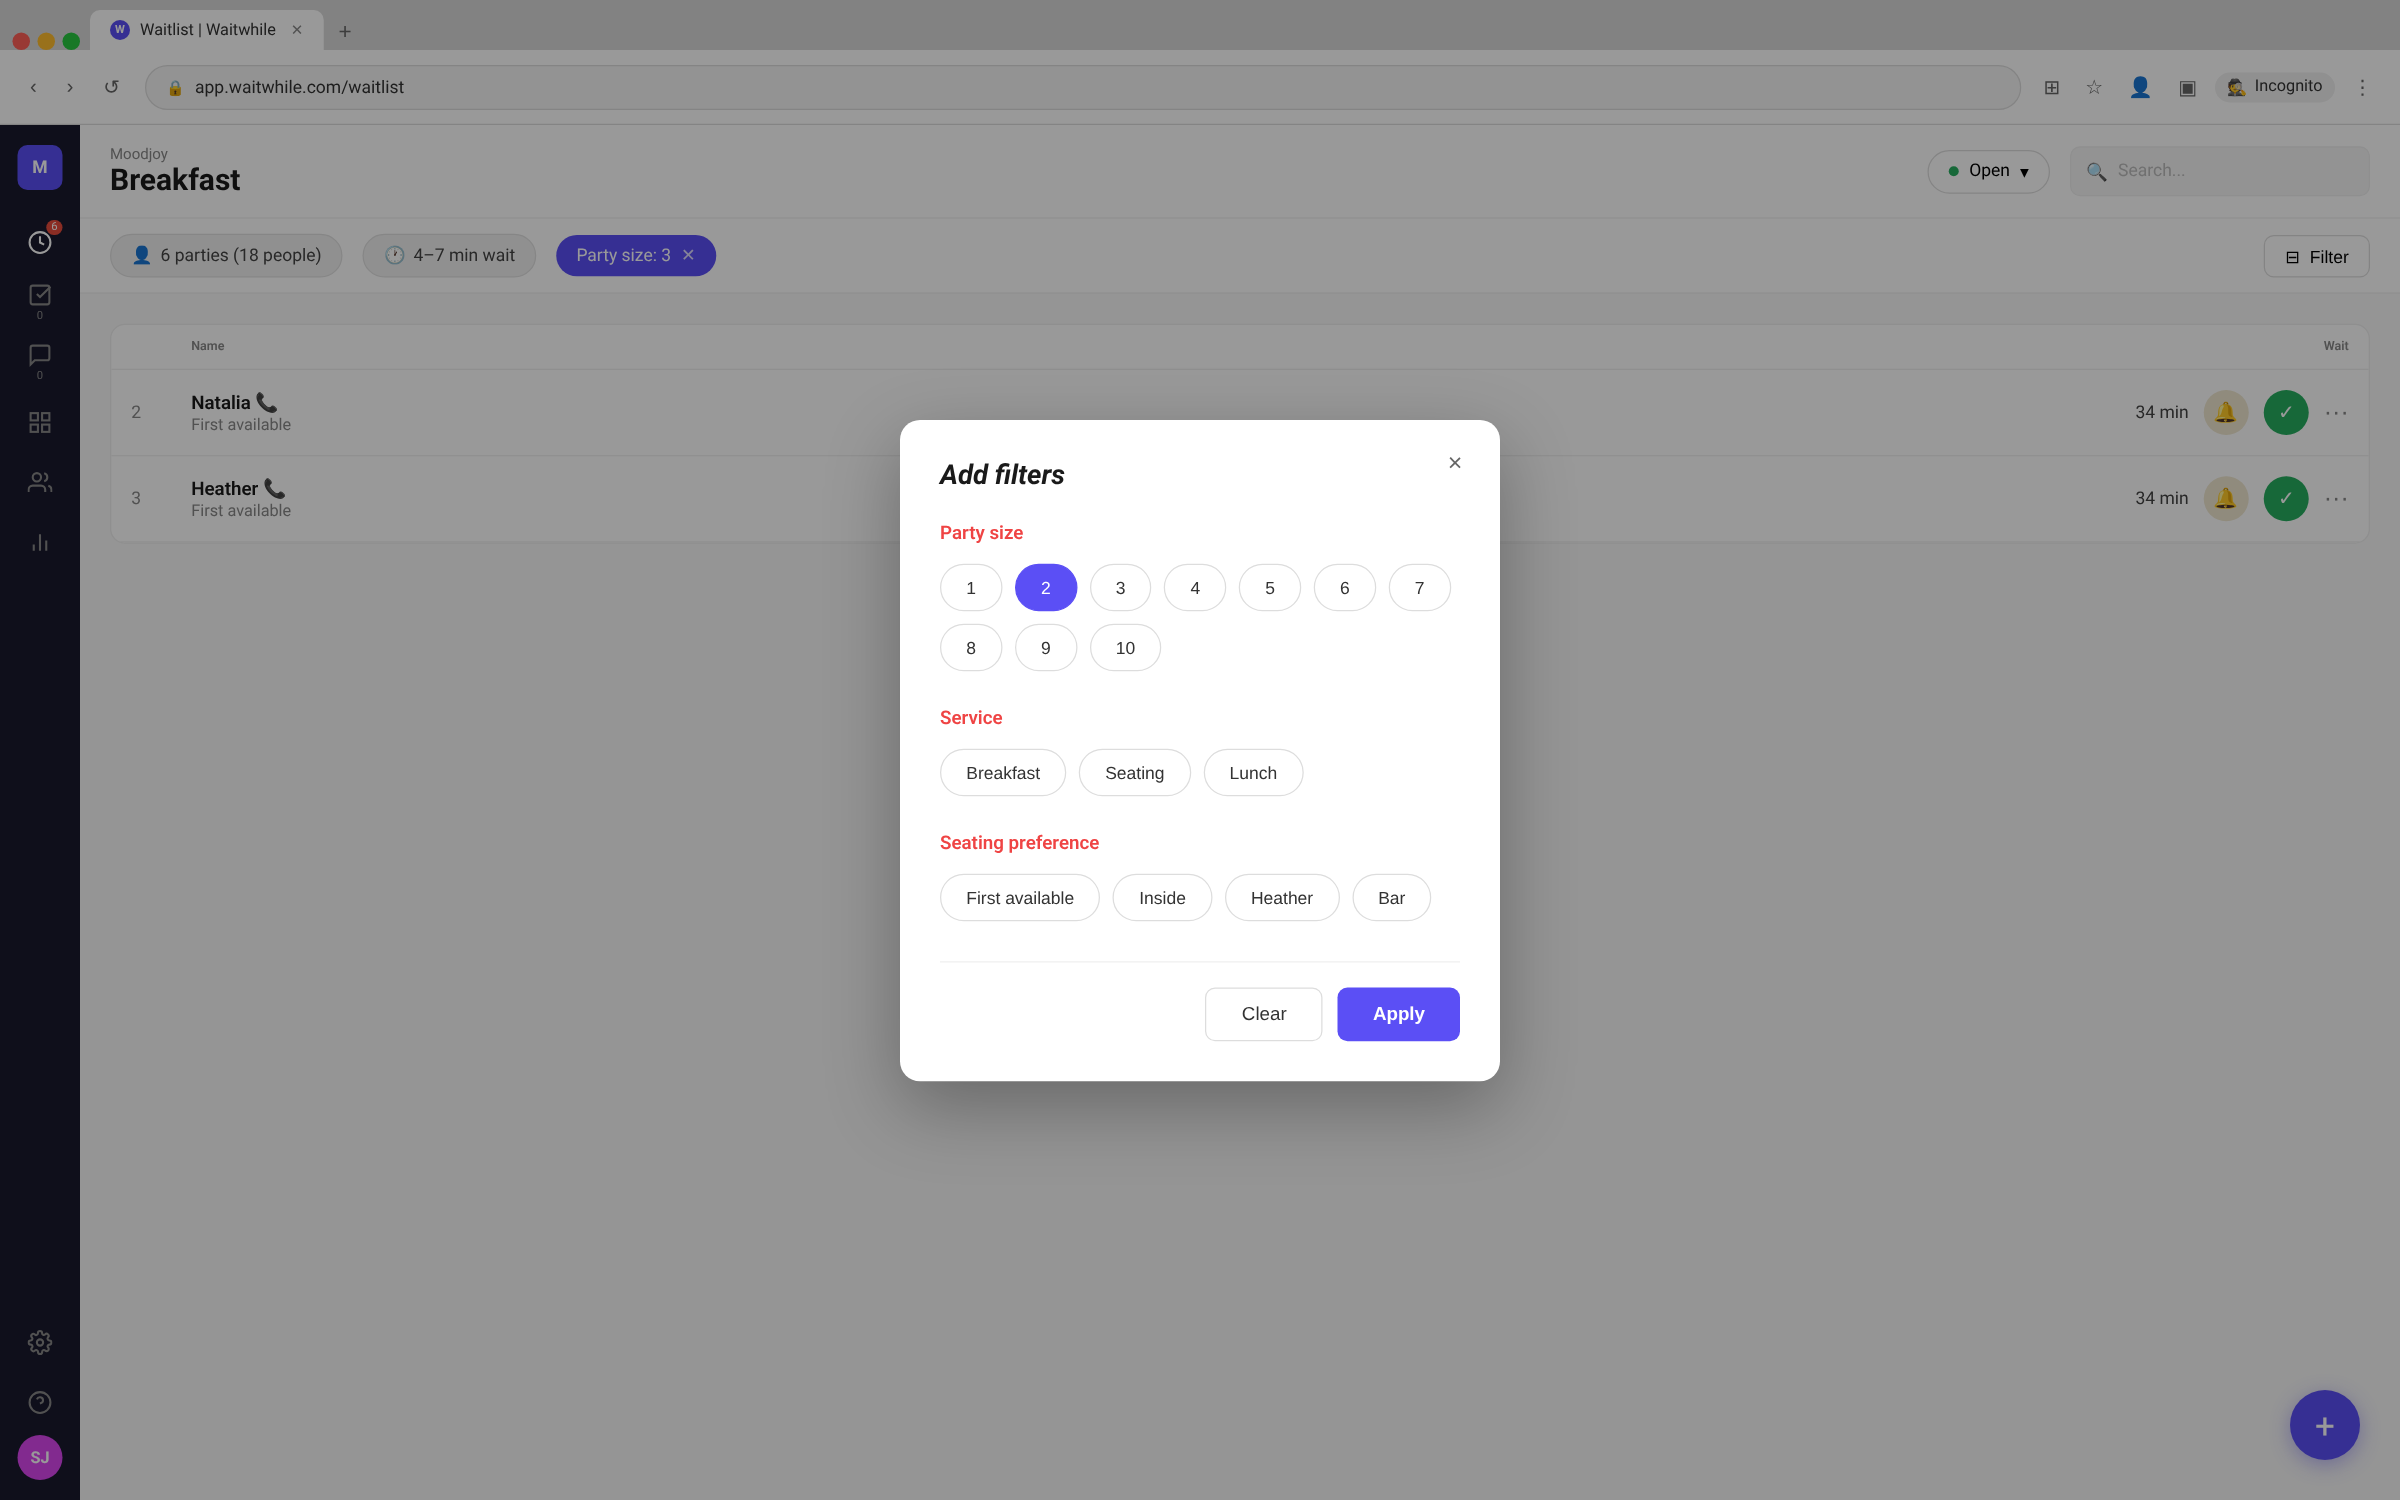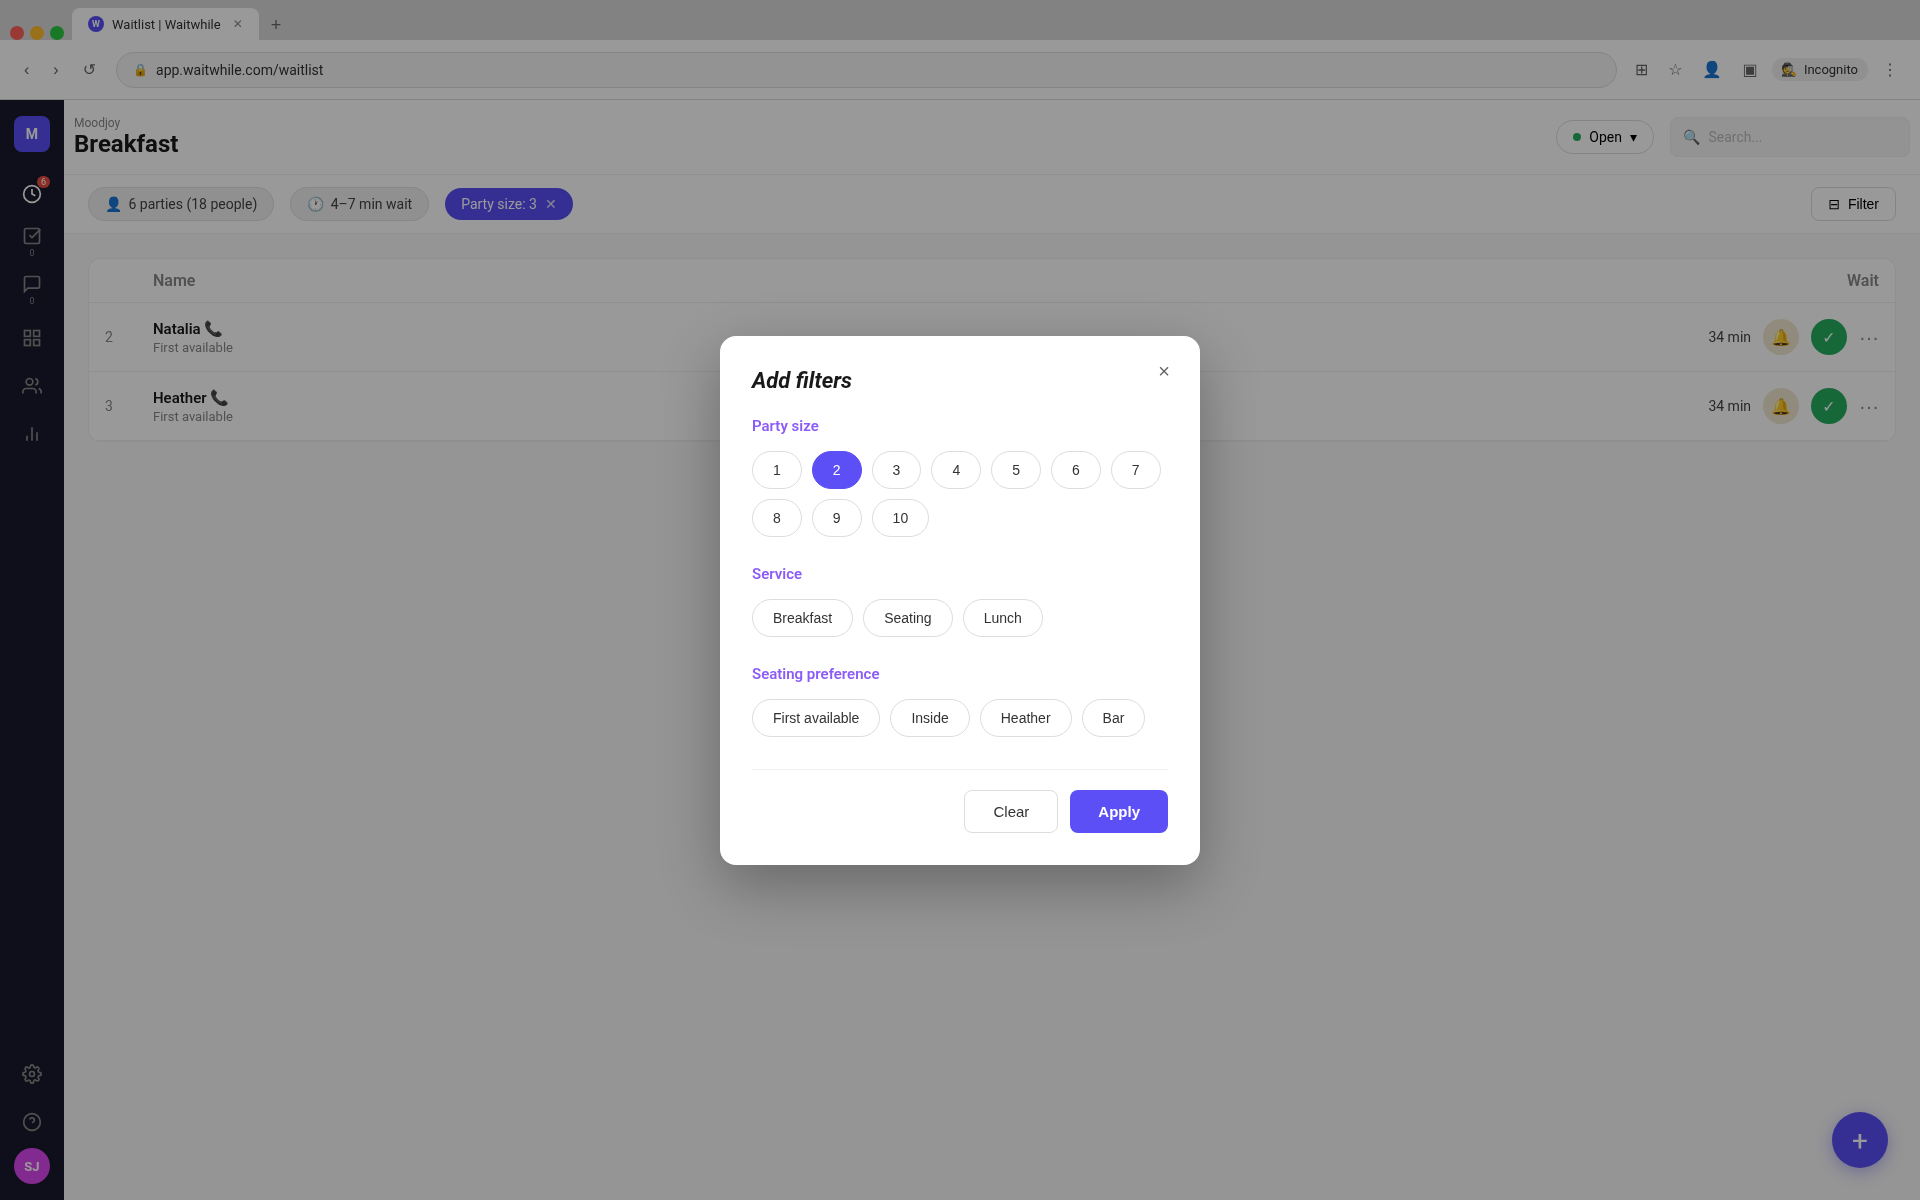--- a/index.html
+++ b/index.html
@@ -216,21 +216,21 @@
     
     .main-content {
       flex: 1;
       background: #f8f8f8;
       display: flex;
       flex-direction: column;
       overflow: hidden;
     }
     .main-header {
       background: white;
-      padding: 16px 10px;
+      padding: 16px 24px;
       border-bottom: 1px solid #eee;
       display: flex;
       align-items: center;
       justify-content: space-between;
     }
     .breadcrumb { font-size: 12px; color: #888; }
     .page-title { font-size: 24px; font-weight: 700; color: #1a1a1a; }
     .header-right {
       display: flex;
       align-items: center;
@@ -317,21 +317,21 @@
       border-radius: 12px;
       border: 1px solid #eee;
       overflow: hidden;
     }
     .table-header {
       display: grid;
       grid-template-columns: 48px 1fr auto;
       padding: 12px 16px;
       border-bottom: 1px solid #eee;
       color: #888;
-      font-size: 16px;
+      font-size: 10px;
       font-weight: 600;
     }
     .table-row-item {
       display: grid;
       grid-template-columns: 48px 1fr auto;
       padding: 16px;
       border-bottom: 1px solid #f0f0f0;
       align-items: center;
     }
     .row-info { display: flex; flex-direction: column; gap: 2px; }
@@ -413,21 +413,21 @@
       height: 32px;
       display: flex;
       align-items: center;
       justify-content: center;
       border-radius: 50%;
     }
     .filter-section { margin-bottom: 28px; }
     .filter-section-title {
       font-size: 15px;
       font-weight: 600;
-      color: #8b5cf6;
+      color: #ef4444;
       margin-bottom: 16px;
       margin-top: 12px;
     }
     .filter-options {
       display: flex;
       flex-wrap: wrap;
       gap: 10px;
     }
     .filter-option {
       border: 1.5px solid #ddd;

